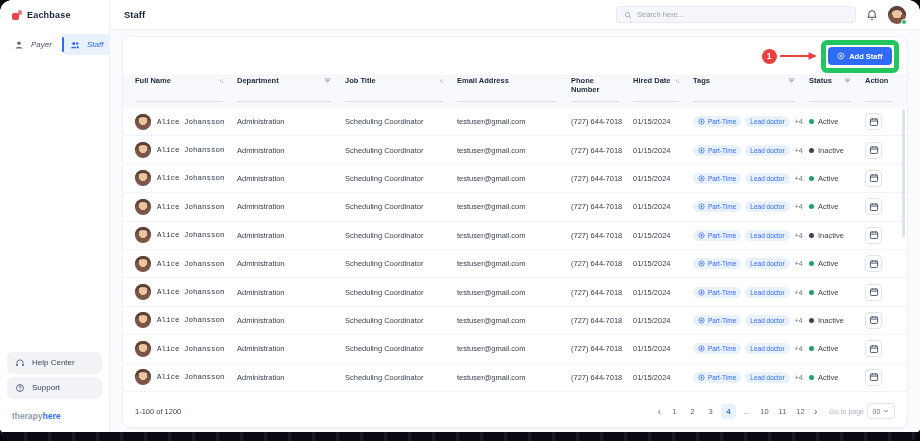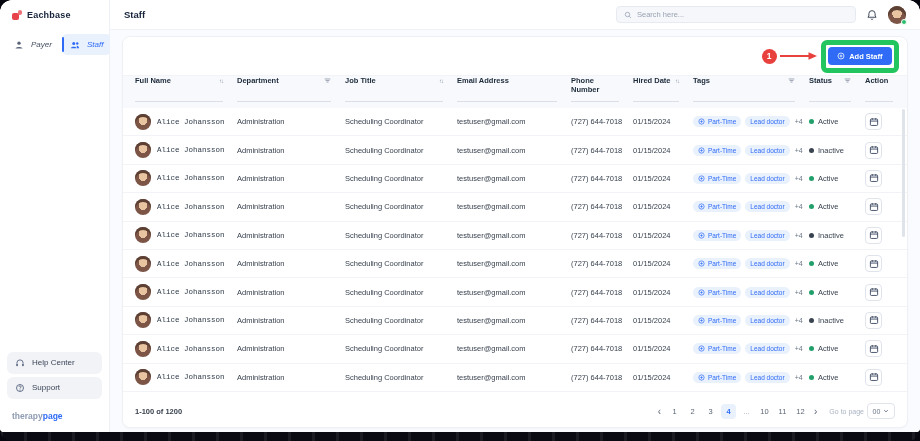--- a/index.html
+++ b/index.html
@@ -89,21 +89,21 @@
   .c-status { display:flex; align-items:center; gap:4px; }
   .status-dot { width:5px; height:5px; border-radius:50%; background:#22a06b; flex:0 0 auto; }
   .st-inactive .status-dot { background:#3a4350; }
   .c-action { display:flex; }
   .action-btn { width:17px; height:17px; border:1px solid #dfe3ea; background:#fff; border-radius:4px; display:flex;
     align-items:center; justify-content:center; color:#33415c; cursor:pointer; }
   .action-btn svg { width:10px; height:10px; }
 
   
   .tfoot { margin-top:auto; height:32px; flex:0 0 32px; display:flex; align-items:center; padding:0 12px; gap:8px; }
-  .range-text { font-size:7.5px; color:#39424f;font-weight:bold; }
+  .range-text { font-size:7.5px; color:#39424f; }
   .foot-spacer { flex:1; }
   .pager { display:flex; align-items:center; gap:3px; font-size:7.5px; color:#5b6575; }
   .page-chevron { font-size:10px; color:#5b6575; padding:0 3px; cursor:pointer; }
   .page-btn { min-width:15px; height:15px; display:flex; align-items:center; justify-content:center; border-radius:4px; padding:0 2px; cursor:pointer; }
   .page-btn.current { background:#e9f1fd; color:#2f6bf6; font-weight:700; }
   .page-btn.dots { color:#9aa3b2; cursor:default; }
   .goto-label { font-size:7px; color:#aab3c2; margin-left:6px; }
   .goto-select { display:flex; align-items:center; justify-content:center; gap:3px; width:28px; height:16px; border:1px solid #dfe3ea;
     border-radius:4px; font-size:7px; color:#6b7687; cursor:pointer; background:#fff; }
   .goto-select svg { width:6px; height:6px; color:#6b7687; }
@@ -218,21 +218,21 @@
               <svg viewBox="0 0 16 16" fill="none" stroke="currentColor" stroke-width="1.4">
                 <circle cx="8" cy="8" r="5.6"></circle>
                 <path d="M6.2 6.4c.2-2.4 3.6-2.3 3.6-.2 0 1.4-1.8 1.3-1.8 2.8"></path>
                 <circle cx="8" cy="11.3" r=".9" fill="currentColor" stroke="none"></circle>
               </svg>
             </span>
     <span class="side-label">Support</span>
   </div>
 </div>
       <div class="brand">
-        <span class="b1">therapy</span><span class="b2">page</span>
+        <span class="b1">therapy</span><span class="b2">here</span>
       </div>
     </div>
 
     <div class="main">
       <div class="topbar">
         <span class="page-title">Staff</span>
         <span class="top-spacer"></span>
         <div class="searchbox">
           <svg viewBox="0 0 16 16" fill="none" stroke="currentColor" stroke-width="1.6">
               <circle cx="7" cy="7" r="4.4"></circle>

